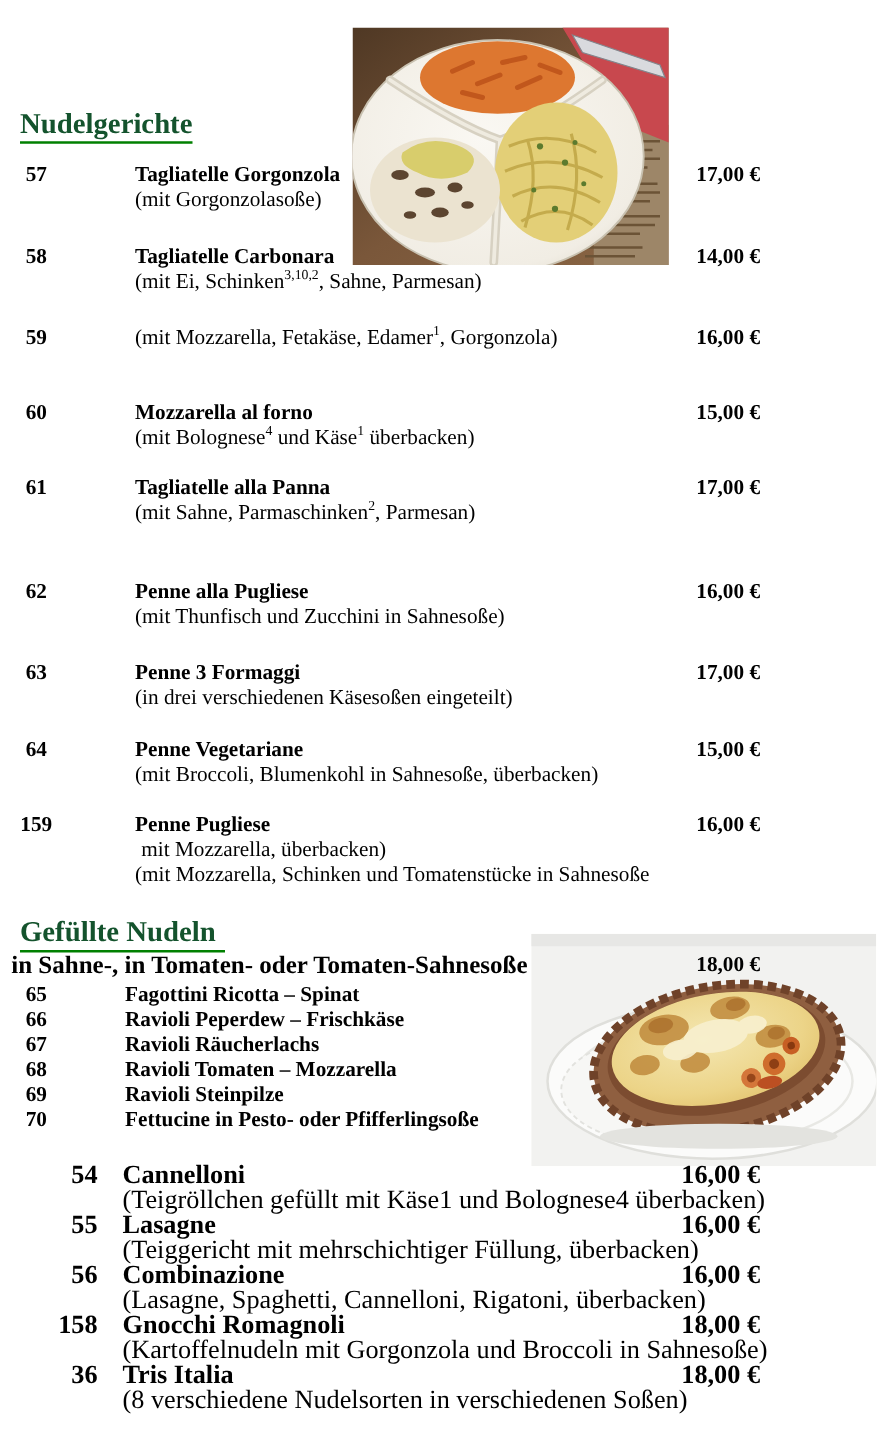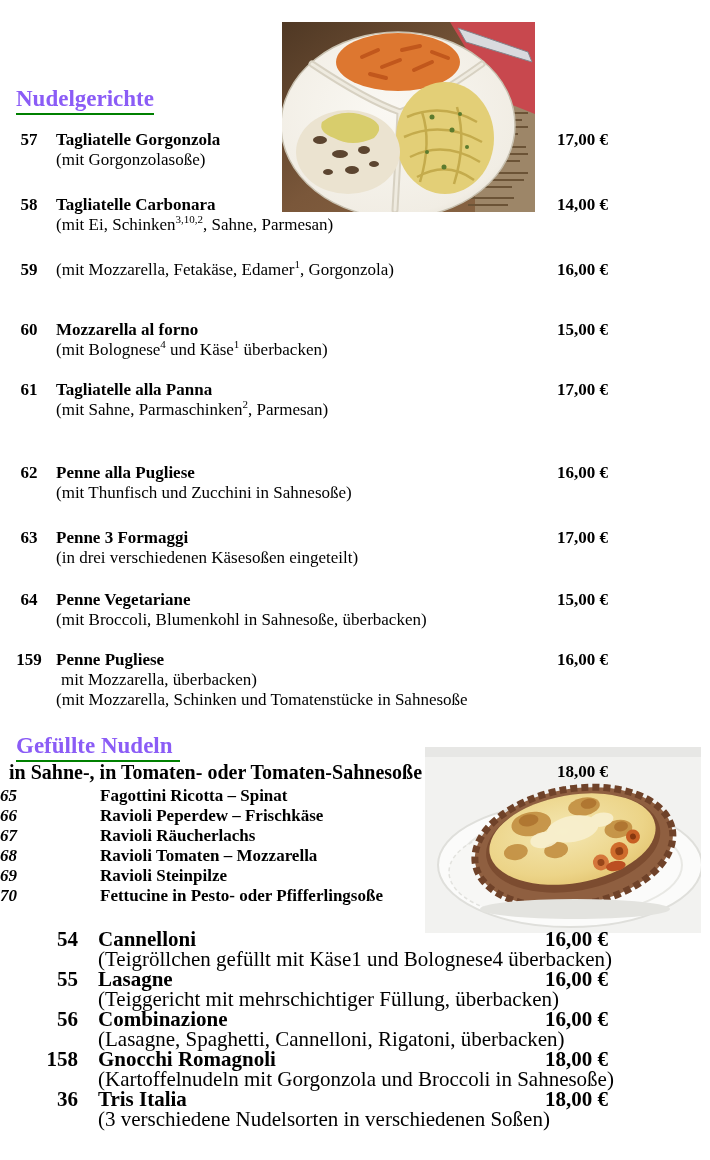--- a/index.html
+++ b/index.html
@@ -10,40 +10,40 @@
   }
   #page { position:relative; width:710px; height:1160px; }
 
   
   .photo { position:absolute; z-index:0; }
   #photo1 { left:282px; top:22px; width:253px; height:190px; }
   #photo2 { left:425px; top:747px; width:276px; height:186px; }
 
   
   .green-heading {
-    position:absolute; z-index:2; color:#8b5cf6; font-weight:bold;
+    position:absolute; z-index:2; color:#14532d; font-weight:bold;
     font-size:23px; line-height:26px; white-space:nowrap;
   }
   .green-heading .u {
     border-bottom:2px solid #008000; padding-bottom:1px; display:inline-block;
   }
   #heading1 { left:16px; top:86px; }
   #heading2 { left:16px; top:733px; }
   #heading2 .u { padding-right:7px; }
 
   
   .menu-item {
     position:absolute; left:0; width:608px; z-index:2;
     font-size:17px; line-height:20px;
   }
   .menu-item .num {
     position:absolute; left:0; top:0; width:58px;
     text-align:center; font-weight:bold;
   }
-  .menu-item .body { margin-left:56px; }
+  .menu-item .body { margin-left:108px; }
   .menu-item .name { font-weight:bold; white-space:nowrap; }
   .menu-item .desc { white-space:nowrap; }
   .menu-item .desc2 { white-space:nowrap; padding-left:5px; }
   .menu-item .price { position:absolute; right:0; top:0; font-weight:bold; }
   sup { font-size:11px; line-height:0; vertical-align:super; }
 
   
   #item-57  { top:130px; } #item-58  { top:195px; } #item-59  { top:260px; }
   #item-60  { top:320px; } #item-61  { top:380px; } #item-62  { top:463px; }
   #item-63  { top:528px; } #item-64  { top:590px; } #item-159 { top:650px; }
@@ -55,21 +55,21 @@
     font-weight:bold;
   }
   #subheading .sub-text { font-size:20px; line-height:24px; white-space:nowrap; }
   #subheading .sub-price { font-size:17px; white-space:nowrap; }
 
   
   #filled-list { position:absolute; left:0; top:786px; width:608px; z-index:2; }
   .simple-row { position:relative; height:20px; font-size:17px; line-height:20px; }
   .simple-row .num {
     position:absolute; left:0; top:0; width:58px;
-    text-align:left; font-weight:bold;font-style:italic;
+    text-align:center; font-weight:bold;
   }
   .simple-row .name { margin-left:100px; font-weight:bold; white-space:nowrap; }
 
   
   #bottom-items { position:absolute; left:0; top:929px; width:608px; z-index:2; }
   .bottom-item { position:relative; width:608px; height:40px; font-size:21px; line-height:20px; }
   .bottom-item .num {
     position:absolute; left:0; top:0; width:78px;
     text-align:right; font-weight:bold;
   }
@@ -380,19 +380,19 @@
       <div class="body">
         <div class="name">Gnocchi Romagnoli</div>
         <div class="desc">(Kartoffelnudeln mit Gorgonzola und Broccoli in Sahnesoße)</div>
       </div>
       <div class="price">18,00 €</div>
     </div>
     <div class="bottom-item">
       <div class="num">36</div>
       <div class="body">
         <div class="name">Tris Italia</div>
-        <div class="desc">(3 verschiedene Nudelsorten in verschiedenen Soßen)</div>
+        <div class="desc">(8 verschiedene Nudelsorten in verschiedenen Soßen)</div>
       </div>
       <div class="price">18,00 €</div>
     </div>
   </div>
 
 </div>
 
 </body></html>

